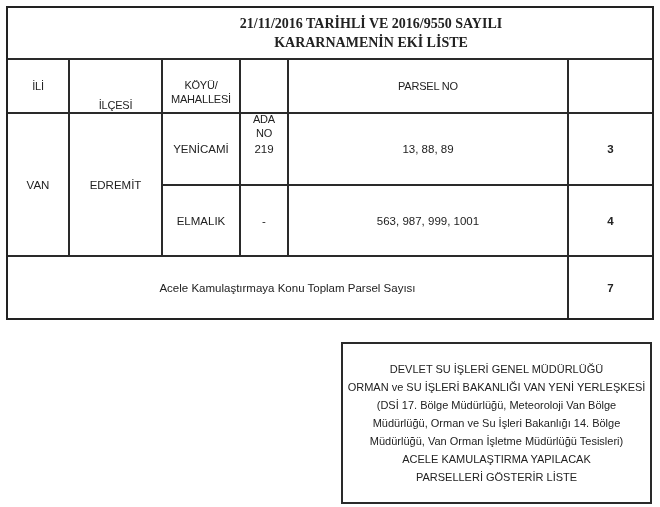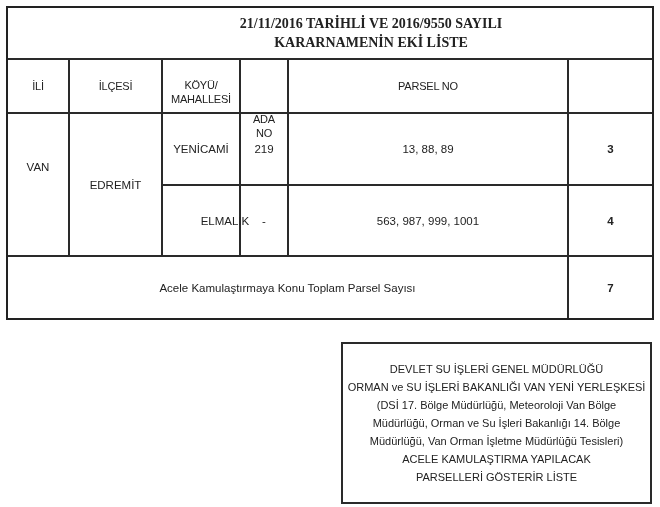--- a/index.html
+++ b/index.html
@@ -38,56 +38,56 @@
 
   <div class="vline" style="left:60px;top:50px;height:197px;"></div>
   <div class="vline" style="left:153px;top:50px;height:197px;"></div>
   <div class="vline" style="left:231px;top:50px;height:197px;"></div>
   <div class="vline" style="left:279px;top:50px;height:197px;"></div>
   <div class="vline" style="left:559px;top:50px;height:260px;"></div>
 
   <div class="cell hdr" style="left:0;top:52px;width:60px;height:52px;">
     <span>İLİ</span>
   </div>
-  <div class="cell hdr" style="left:62px;top:52px;width:91px;height:52px;">
+  <div class="cell hdr" style="left:62px;top:52px;width:91px;height:52px;align-items:flex-end;">
     <span>İLÇESİ</span>
   </div>
   <div class="cell hdr" style="left:155px;top:52px;width:76px;height:64px;flex-direction:column;">
     <span>KÖYÜ/</span>
     <span>MAHALLESİ</span>
   </div>
   <div class="cell hdr" style="left:233px;top:52px;width:46px;height:52px;flex-direction:column;margin-top:40px;">
     <span>ADA</span>
     <span>NO</span>
   </div>
   <div class="cell hdr" style="left:281px;top:52px;width:278px;height:52px;">
     <span>PARSEL NO</span>
   </div>
 
-  <div class="cell val" style="left:0;top:88px;width:60px;height:141px;text-align:center;">
+  <div class="cell val" style="left:0;top:106px;width:60px;height:141px;text-align:center;">
     <span>VAN</span>
   </div>
   <div class="cell val" style="left:62px;top:106px;width:91px;height:141px;">
     <span>EDREMİT</span>
   </div>
 
   <div class="cell val" style="left:155px;top:106px;width:76px;height:70px;">
     <span>YENİCAMİ</span>
   </div>
   <div class="cell val" style="left:233px;top:106px;width:46px;height:70px;">
     <span>219</span>
   </div>
   <div class="cell val" style="left:281px;top:106px;width:278px;height:70px;">
     <span>13, 88, 89</span>
   </div>
   <div class="cell val bold" style="left:561px;top:106px;width:83px;height:70px;">
     <span>3</span>
   </div>
 
-  <div class="cell val" style="left:155px;top:178px;width:76px;height:69px;margin-left:24px;">
+  <div class="cell val" style="left:155px;top:178px;width:76px;height:69px;">
     <span>ELMALIK</span>
   </div>
   <div class="cell val" style="left:233px;top:178px;width:46px;height:69px;">
     <span>-</span>
   </div>
   <div class="cell val" style="left:281px;top:178px;width:278px;height:69px;">
     <span>563, 987, 999, 1001</span>
   </div>
   <div class="cell val bold" style="left:561px;top:178px;width:83px;height:69px;">
     <span>4</span>

